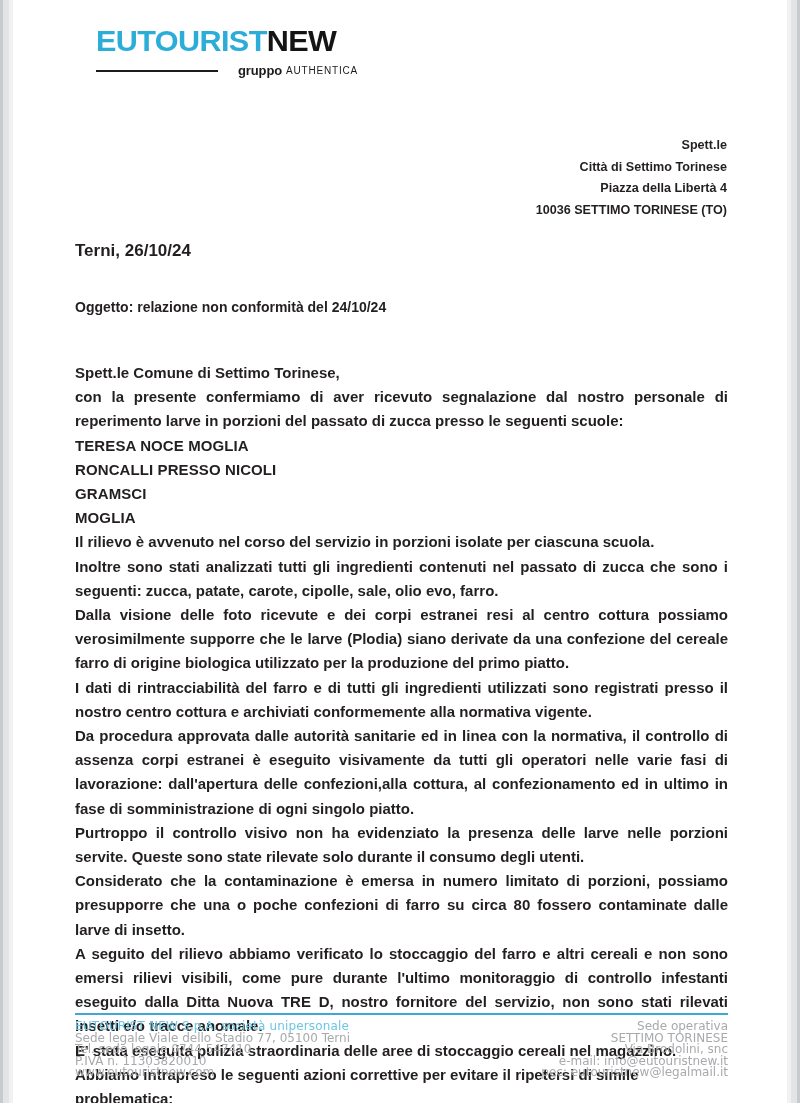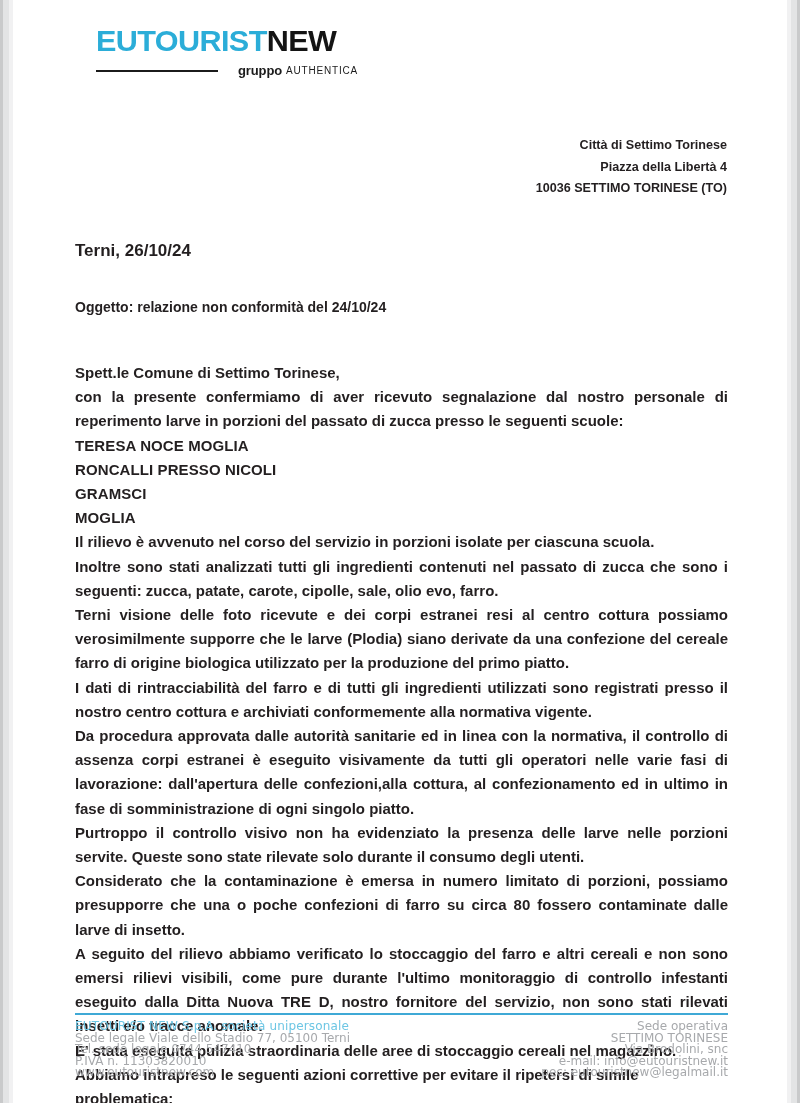--- a/index.html
+++ b/index.html
@@ -192,38 +192,39 @@
         <span class="logo-eutourist">EUTOURIST</span><span class="logo-new">NEW</span>
       </div>
       <div class="logo-sub">
         <span class="logo-rule"></span>
         <span class="logo-gruppo">gruppo</span>
         <span class="logo-authentica">AUTHENTICA</span>
       </div>
     </div>
 
     <div class="recipient">
+      <div>Spett.le</div>
       <div>Città di Settimo Torinese</div>
       <div>Piazza della Libertà 4</div>
       <div>10036 SETTIMO TORINESE (TO)</div>
     </div>
 
     <div class="dateline">Terni, 26/10/24</div>
     <div class="subject">Oggetto: relazione non conformità del 24/10/24</div>
 
     <div class="body-block">
       <p class="plain">Spett.le Comune di Settimo Torinese,</p>
       <p>con la presente confermiamo di aver ricevuto segnalazione dal nostro personale di reperimento larve in porzioni del passato di zucca presso le seguenti scuole:</p>
       <p class="school">TERESA NOCE MOGLIA</p>
       <p class="school">RONCALLI PRESSO NICOLI</p>
       <p class="school">GRAMSCI</p>
       <p class="school">MOGLIA</p>
       <p class="plain">Il rilievo è avvenuto nel corso del servizio in porzioni isolate per ciascuna scuola.</p>
       <p>Inoltre sono stati analizzati tutti gli ingredienti contenuti nel passato di zucca che sono i seguenti: zucca, patate, carote, cipolle, sale, olio evo, farro.</p>
-      <p>Terni visione delle foto ricevute e dei corpi estranei resi al centro cottura possiamo verosimilmente supporre che le larve (Plodia) siano derivate da una confezione del cereale farro di origine biologica utilizzato per la produzione del primo piatto.</p>
+      <p>Dalla visione delle foto ricevute e dei corpi estranei resi al centro cottura possiamo verosimilmente supporre che le larve (Plodia) siano derivate da una confezione del cereale farro di origine biologica utilizzato per la produzione del primo piatto.</p>
       <p>I dati di rintracciabilità del farro e di tutti gli ingredienti utilizzati sono registrati presso il nostro centro cottura e archiviati conformemente alla normativa vigente.</p>
       <p>Da procedura approvata dalle autorità sanitarie ed in linea con la normativa, il controllo di assenza corpi estranei è eseguito visivamente da tutti gli operatori nelle varie fasi di lavorazione: dall'apertura delle confezioni,alla cottura, al confezionamento ed in ultimo in fase di somministrazione di ogni singolo piatto.</p>
       <p>Purtroppo il controllo visivo non ha evidenziato la presenza delle larve nelle porzioni servite. Queste sono state rilevate solo durante il consumo degli utenti.</p>
       <p>Considerato che la contaminazione è emersa in numero limitato di porzioni, possiamo presupporre che una o poche confezioni di farro su circa 80 fossero contaminate dalle larve di insetto.</p>
       <p>A seguito del rilievo abbiamo verificato lo stoccaggio del farro e altri cereali e non sono emersi rilievi visibili, come pure durante l'ultimo monitoraggio di controllo infestanti eseguito dalla Ditta Nuova TRE D, nostro fornitore del servizio, non sono stati rilevati insetti e/o tracce anomale.</p>
       <p class="plain">E' stata eseguita pulizia straordinaria delle aree di stoccaggio cereali nel magazzino.</p>
       <p class="plain">Abbiamo intrapreso le seguenti azioni correttive per evitare il ripetersi di simile problematica:</p>
     </div>
 
     <div class="footer-rule"></div>

